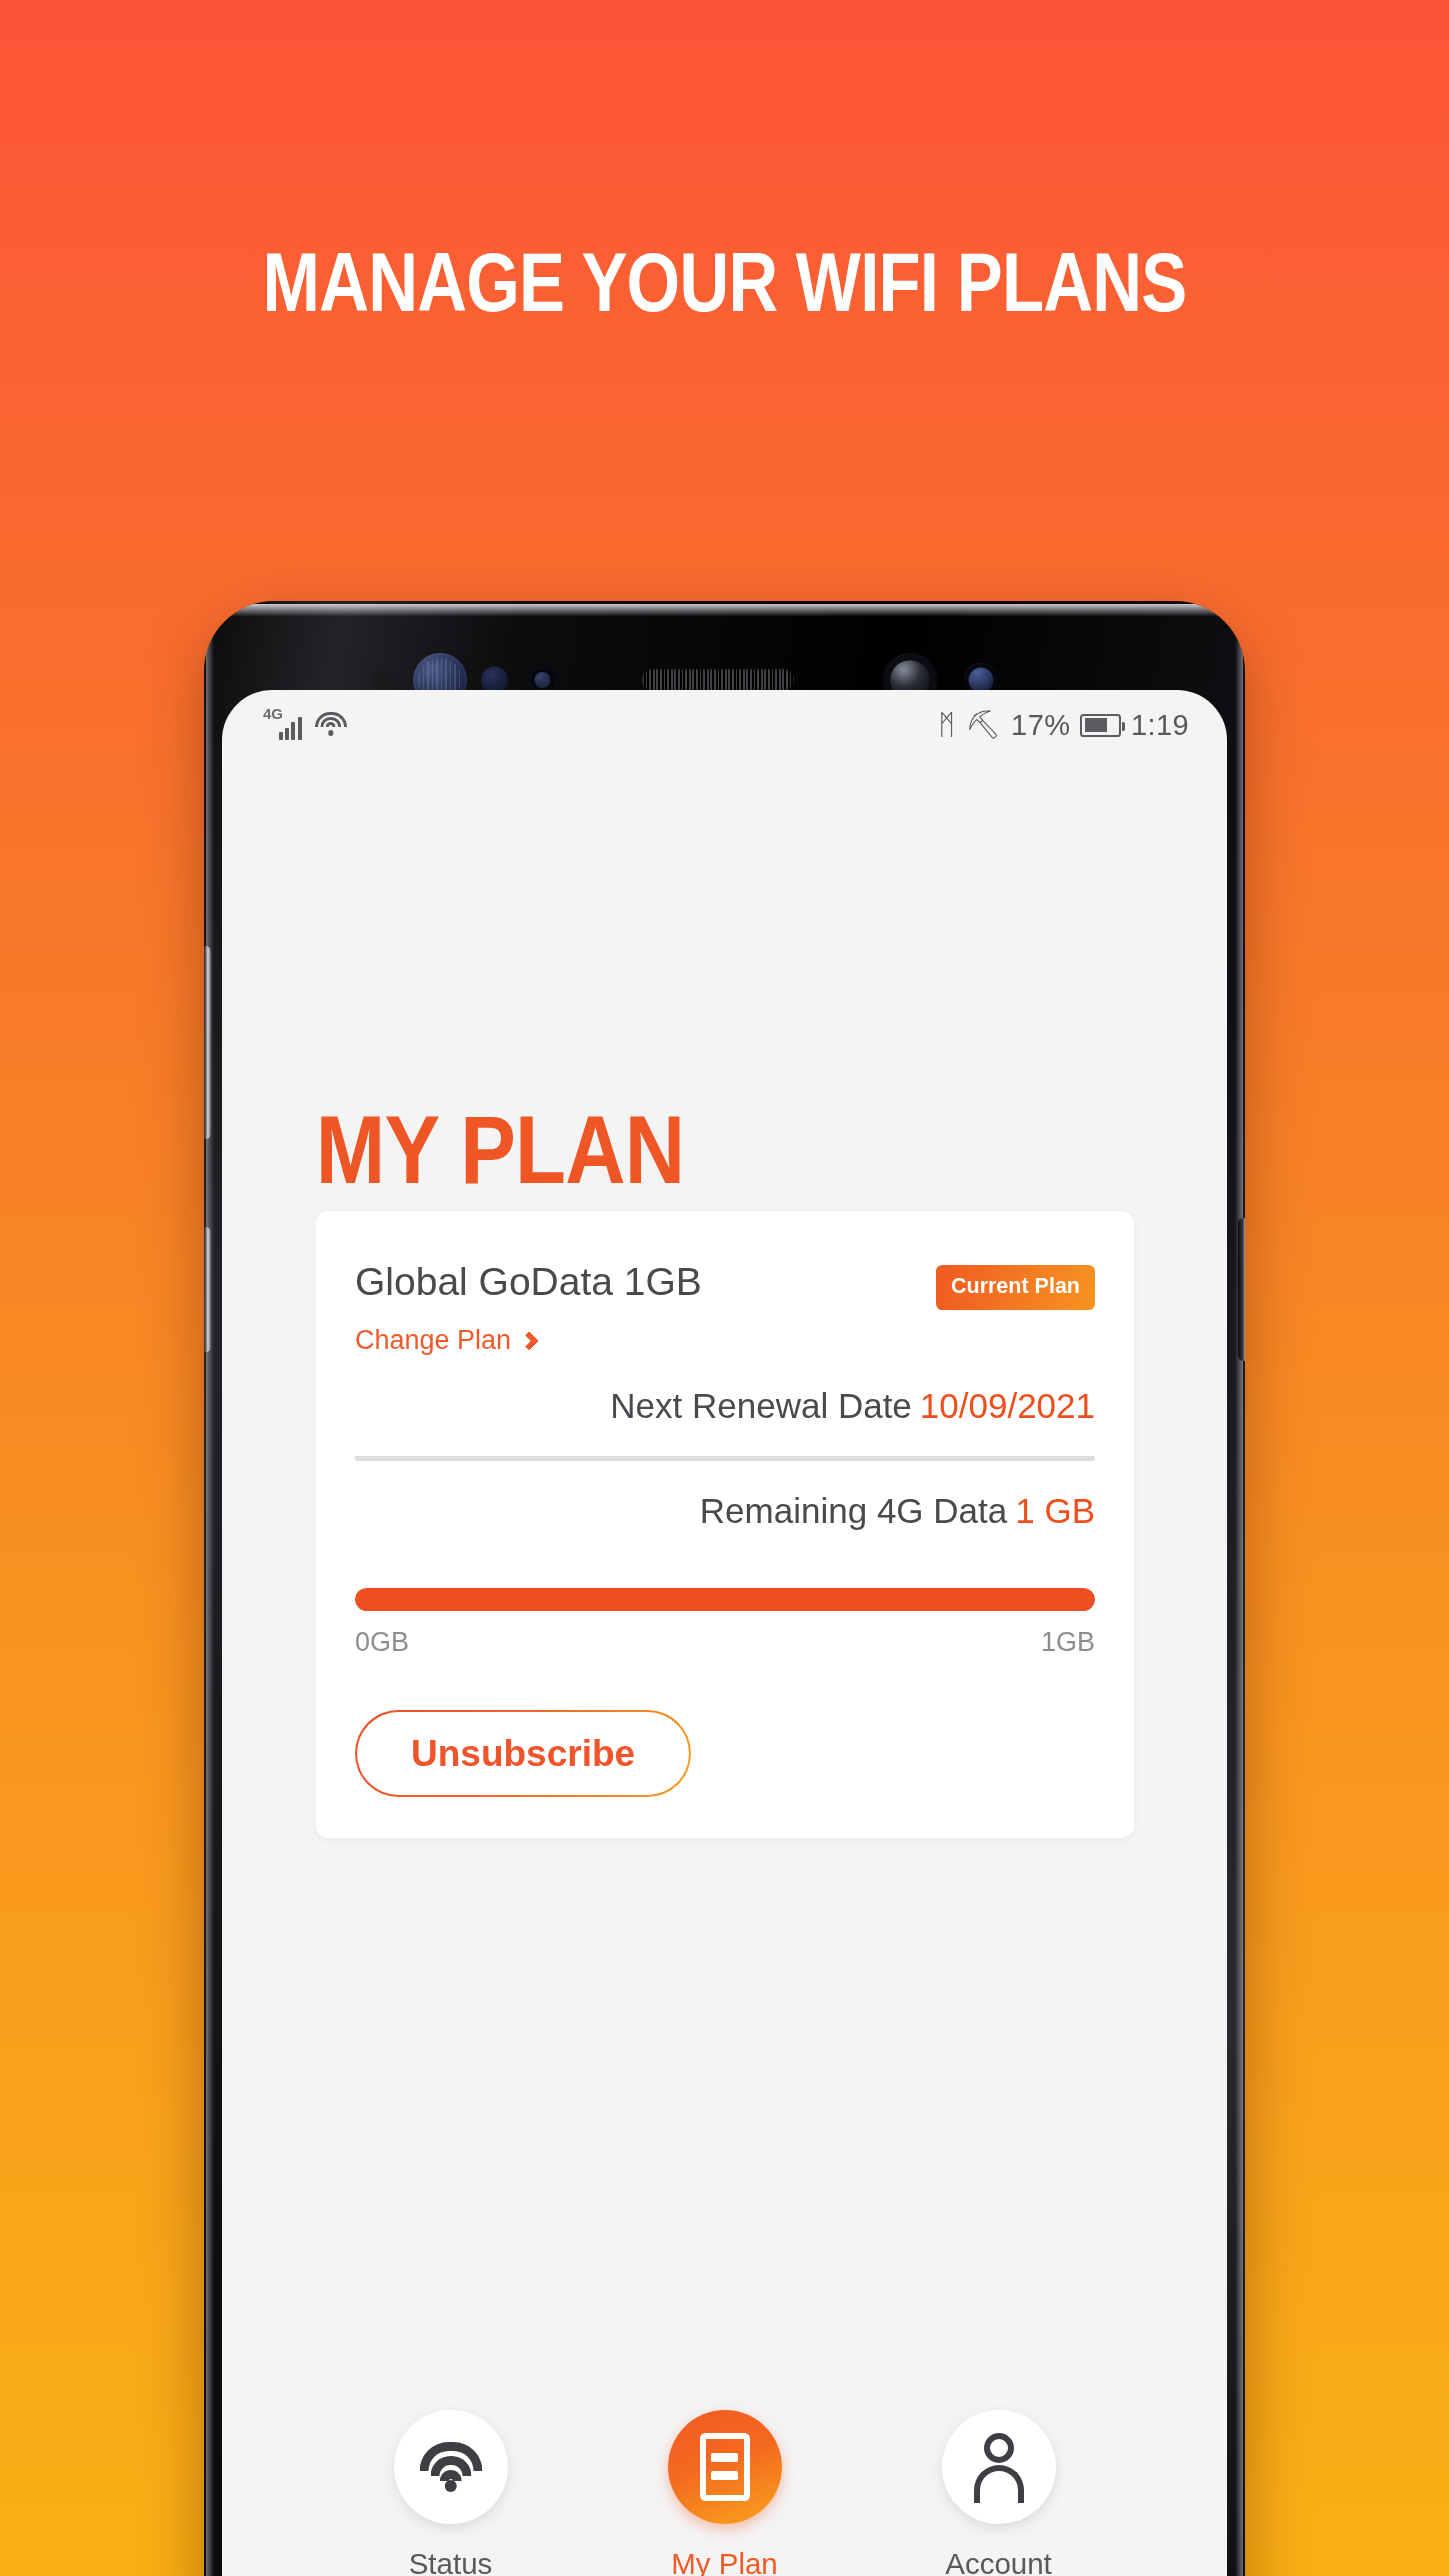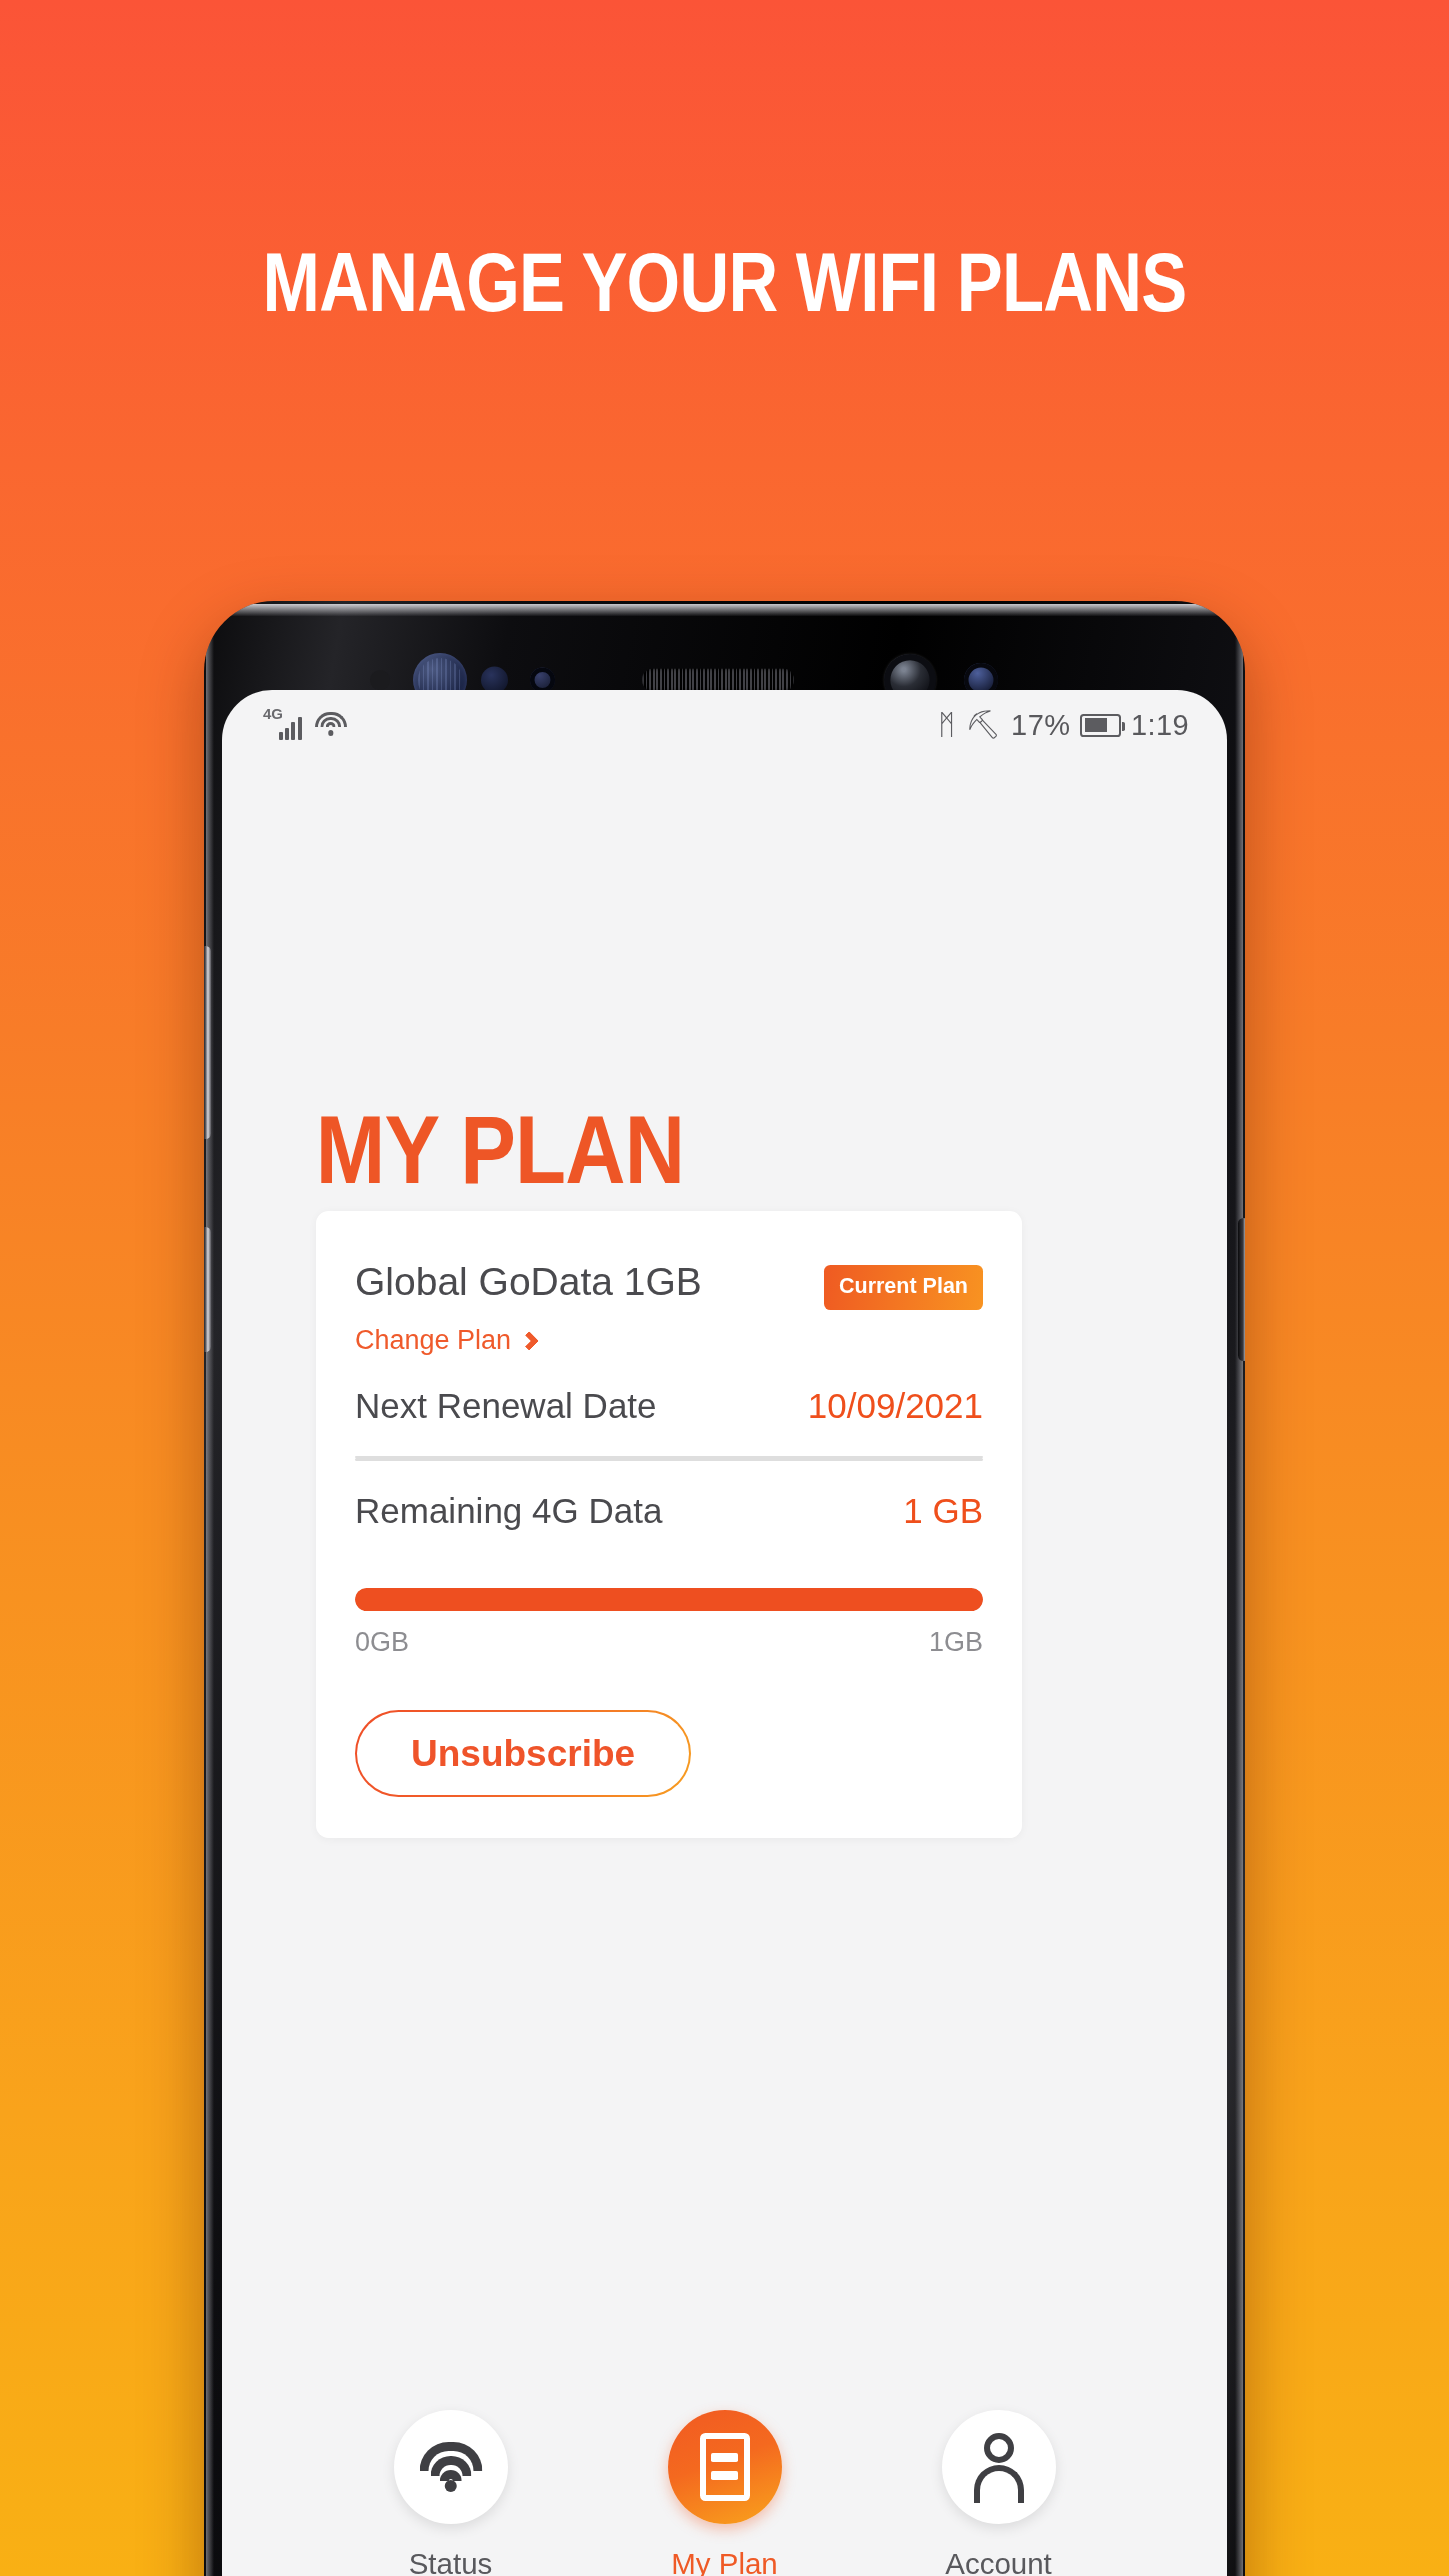--- a/index.html
+++ b/index.html
@@ -162,21 +162,21 @@
     font-weight:bold; font-size:97px; line-height:1;
     letter-spacing:-0.9px;
     transform:scaleX(0.86);
     transform-origin:left center;
     white-space:nowrap;
   }
 
   
   .card {
     position:absolute; left:94px; top:521px;
-    width:706px;
+    width:818px;
     background:#ffffff;
     border-radius:12.5px;
     box-shadow:0 1.8px 9px rgba(0,0,0,0.045);
     padding:50px 39px 41px 39px;
   }
 
   .card-head { display:flex; align-items:flex-start; justify-content:space-between; }
   .plan-name { font-size:39px; color:#4a4a4e; line-height:1.1; }
   .badge {
     background:linear-gradient(100deg,#ef5a22 0%, #f47a22 55%, #f89321 100%);
@@ -190,22 +190,23 @@
     display:flex; align-items:center; gap:10.7px;
     color:#ef5a2b; font-size:27px; line-height:1.1;
   }
   .chev {
     display:inline-block; width:14.3px; height:14.3px;
     border-right:6.3px solid currentColor; border-top:6.3px solid currentColor;
     transform:rotate(45deg); border-radius:1.8px;
   }
 
   .row {
-    display:flex; align-items:center; justify-content:space-between;
+    display:flex; align-items:center; justify-content:flex-end;
     padding:30px 0 30px 0;
+    gap:8px;
   }
   .row-label { font-size:35px; color:#4a4a4e; }
   .row-value { font-size:35px; color:#ef4f1c; font-weight:normal; }
   .row-value.small-chev { display:flex; align-items:center; gap:11.6px; font-weight:normal; }
   .row-value .chev-dark { color:#3b3b40; }
   .divider { height:2.7px; background:#dedede; border-radius:1.8px; }
 
   .bar-track {
     margin-top:27px;
     height:23px; border-radius:12.5px;

